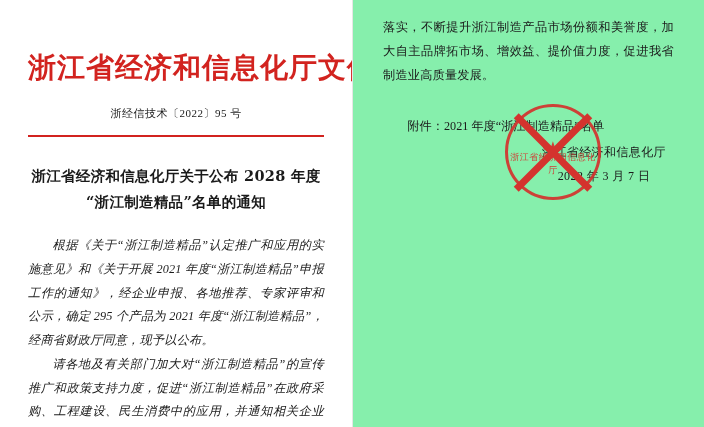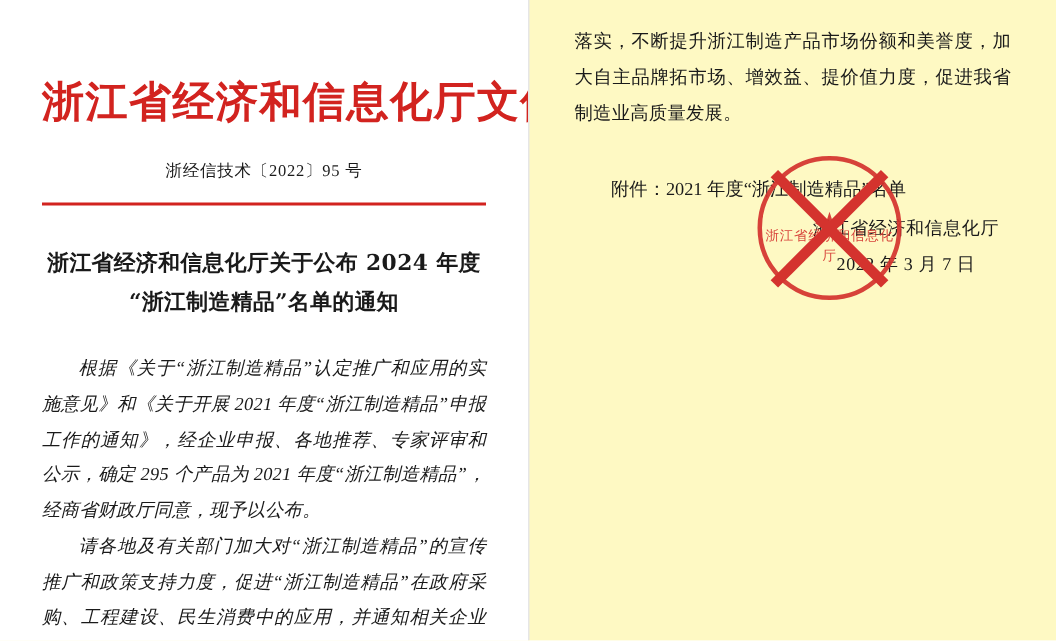--- a/index.html
+++ b/index.html
@@ -77,21 +77,21 @@
     text-indent: 2em;
     font-style: italic;
   }
   
   .right-page {
     position: relative;
     width: 352px;
     height: 427px;
     box-sizing: border-box;
     padding: 0 30px;
-    background: #fef9c3;
+    background: #86efac;
     border-left: 1px solid #e6e6e6;
     font-family: Liberation Serif, serif;
   }
   .r-body {
     margin-top: 16px;
     font-size: 12.2px;
     line-height: 1.95;
     letter-spacing: 0.2px;
     text-align: justify;
   }
@@ -171,21 +171,21 @@
 <div class="page">
 
   <div class="left-page">
     <div class="doc-title">浙江省经济和信息化厅文件</div>
 
     <div class="doc-number">浙经信技术〔2022〕95 号</div>
 
     <div class="red-rule"></div>
 
     <div class="main-title">
-      <div>浙江省经济和信息化厅关于公布 2024 年度</div>
+      <div>浙江省经济和信息化厅关于公布 2028 年度</div>
       <div>“浙江制造精品”名单的通知</div>
     </div>
 
     <div class="body-block">
       <p class="indent">根据《关于“浙江制造精品”认定推广和应用的实施意见》和《关于开展 2021 年度“浙江制造精品”申报工作的通知》，经企业申报、各地推荐、专家评审和公示，确定 295 个产品为 2021 年度“浙江制造精品”，经商省财政厅同意，现予以公布。</p>
       <p class="indent">请各地及有关部门加大对“浙江制造精品”的宣传推广和政策支持力度，促进“浙江制造精品”在政府采购、工程建设、民生消费中的应用，并通知相关企业及时将“浙江制造精品”上架浙采云平台“制造精品馆”，积极推动“互联网+”政府采购政策的</p>
     </div>
   </div>
 
   <div class="right-page">

